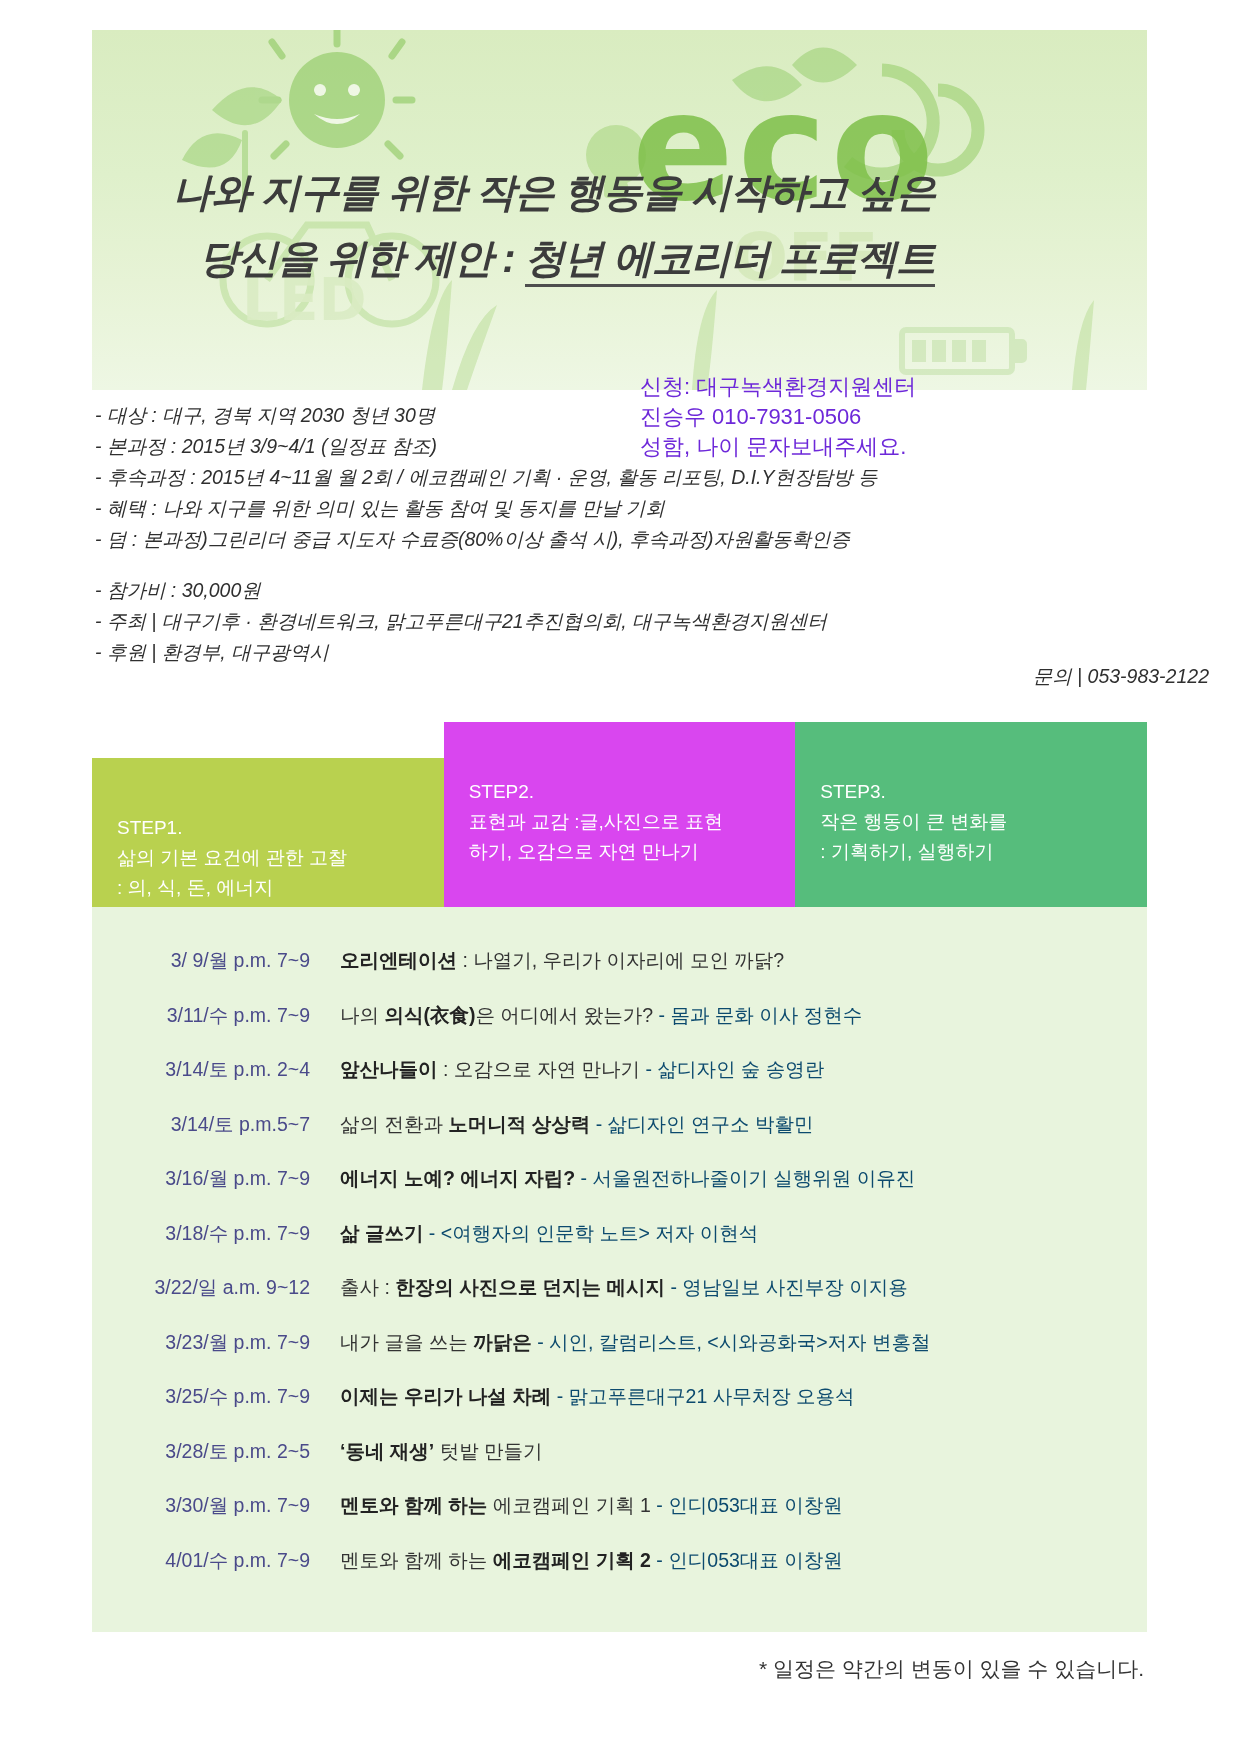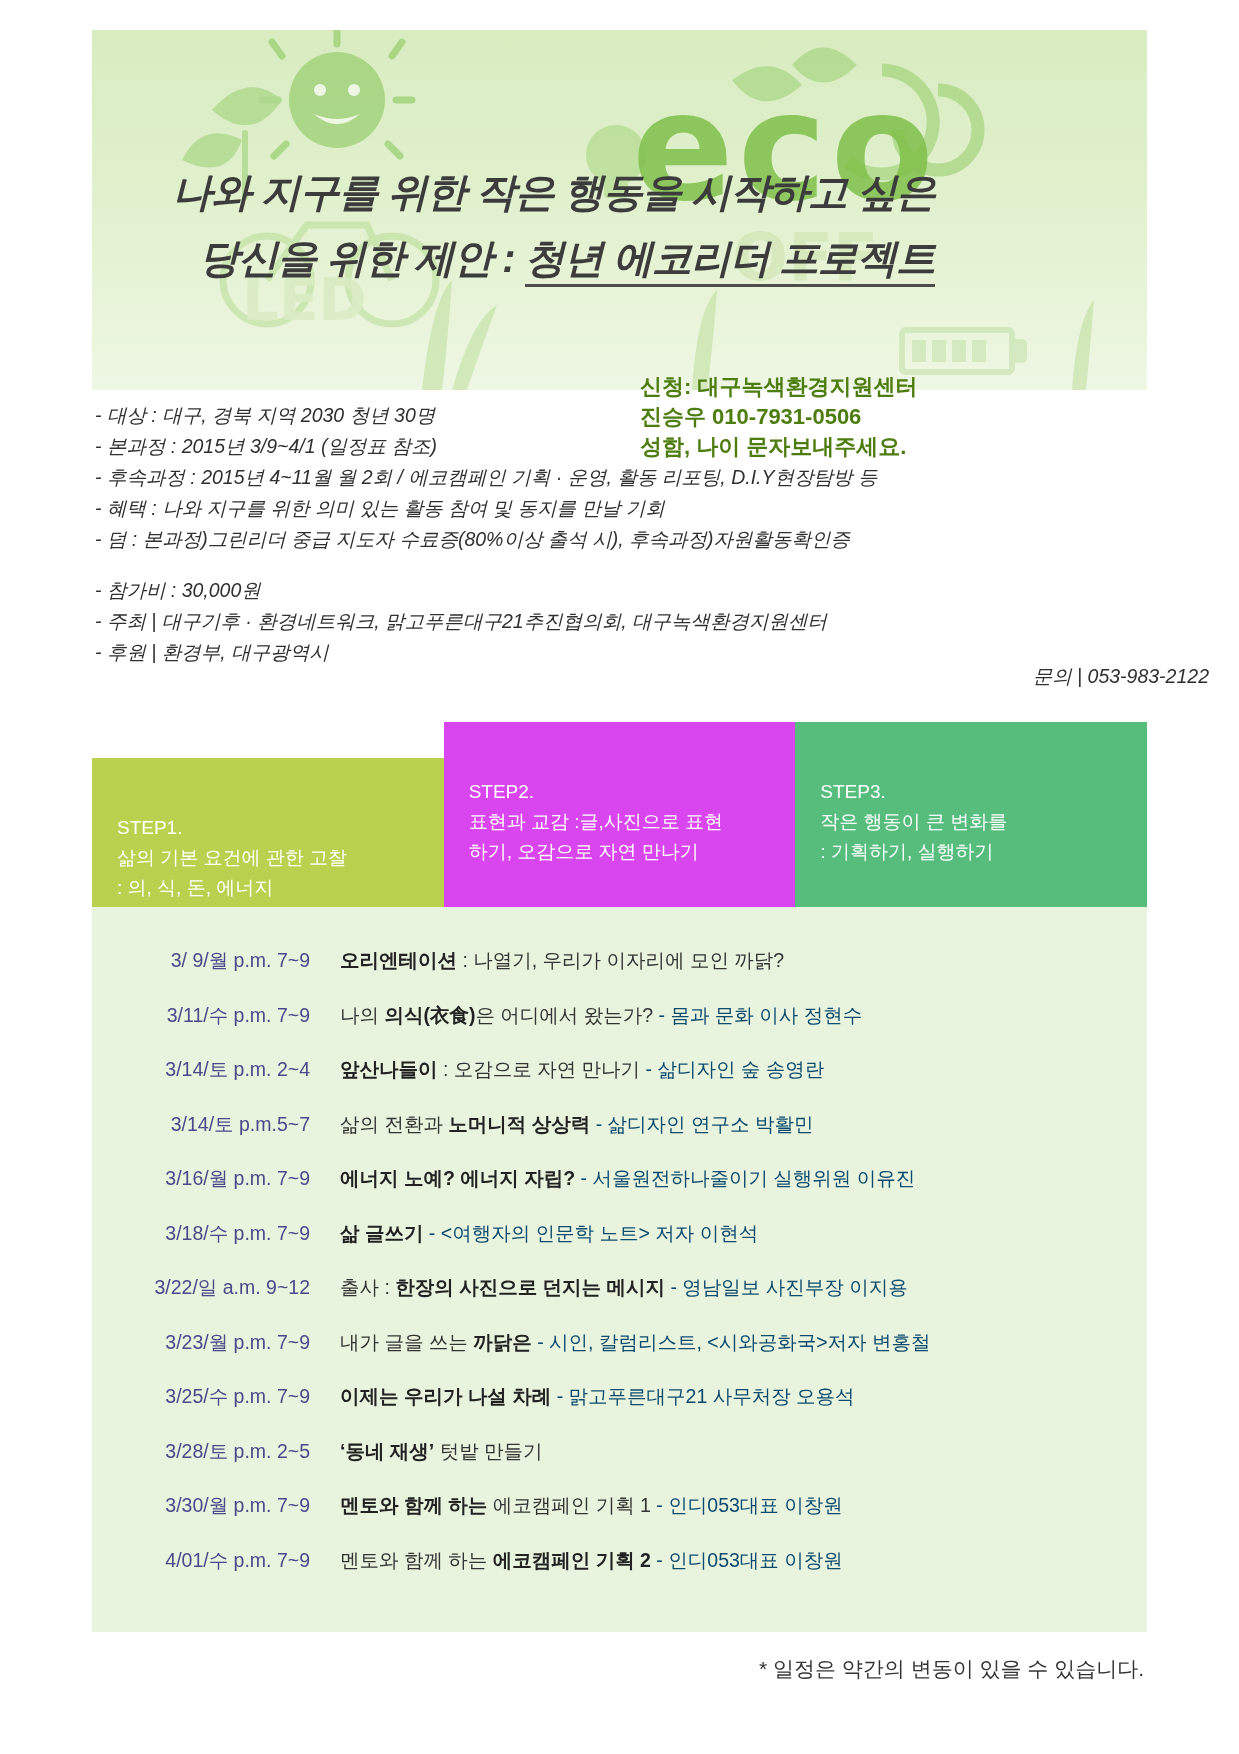--- a/index.html
+++ b/index.html
@@ -100,22 +100,22 @@
   .info-line.spacer { height: 20px; }
 
   .contact {
     position: absolute;
     left: 640px;
     top: 372px;
     text-align: left;
     z-index: 5;
   }
   .contact div {
-    color: #4d7c0f;
-    font-weight: bold;
+    color: #6d28d9;
+    font-weight: normal;
     font-size: 22px;
     line-height: 30px;
     white-space: nowrap;
   }
   .inquiry {
     position: absolute;
     right: 30px;
     top: 663px;
     font-size: 19.5px;
     color: #2f2f2f;

